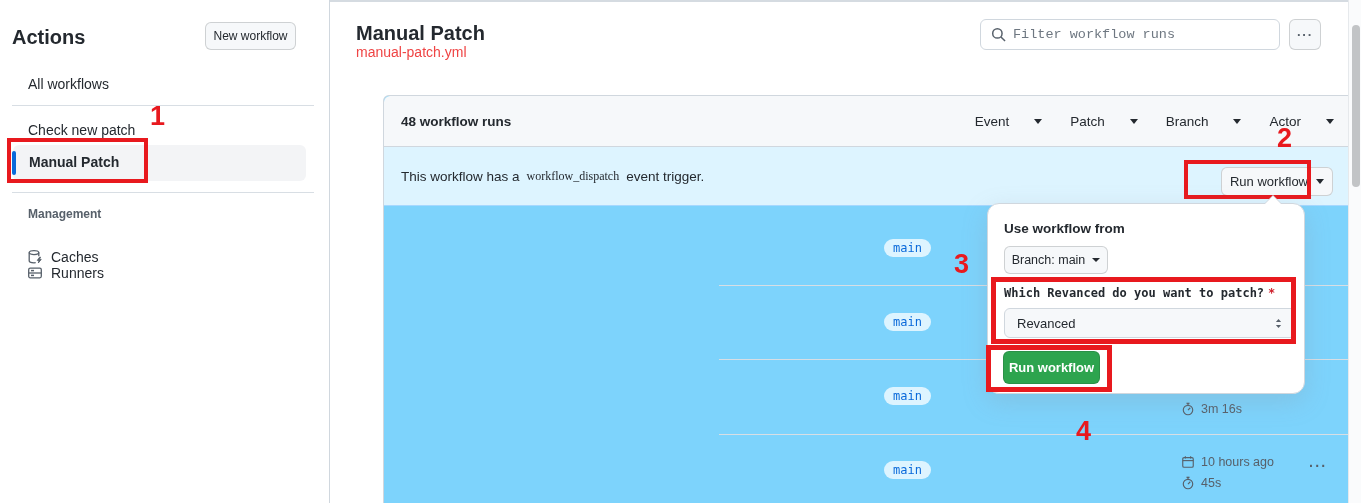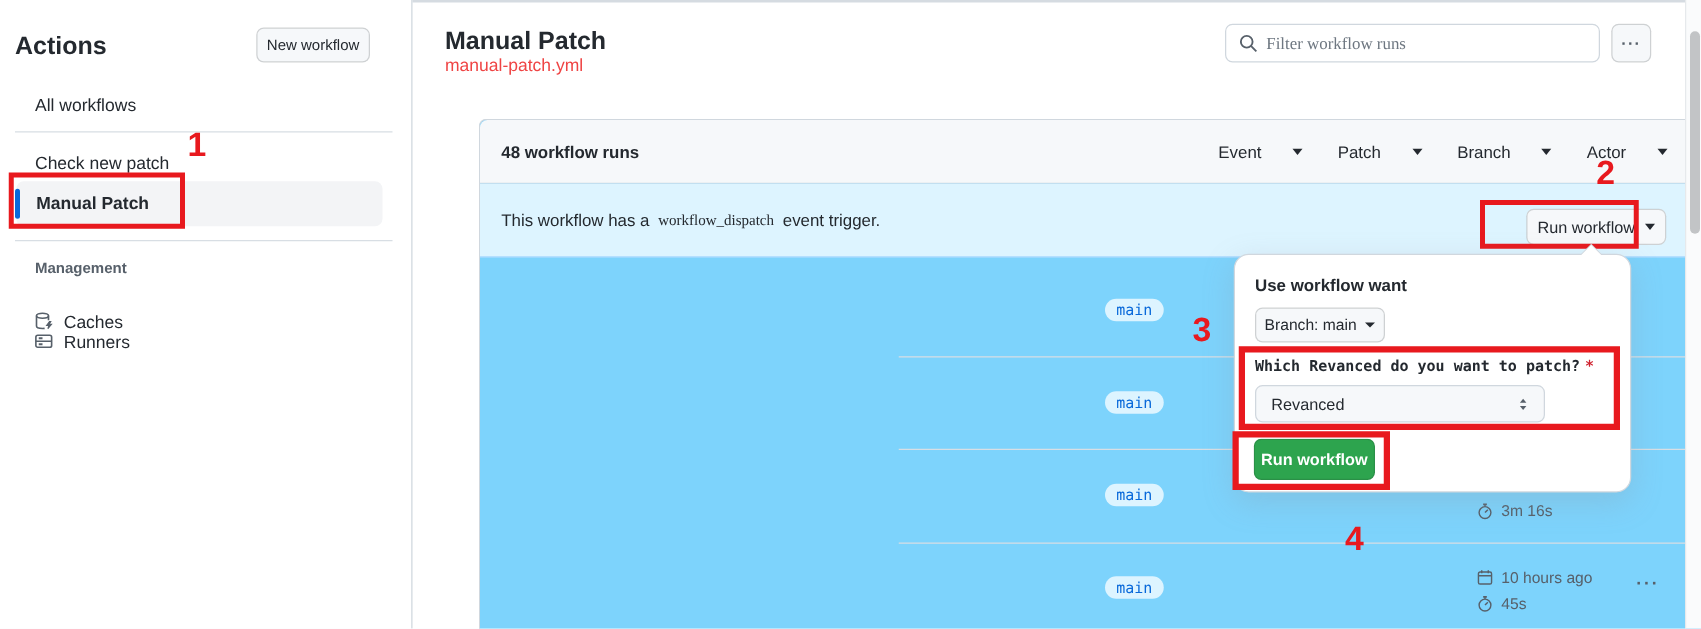--- a/index.html
+++ b/index.html
@@ -27,21 +27,21 @@
   .sb-mgmt { position:absolute; left:28px; top:207px; font-size:12px; font-weight:700; color:#57606a; }
   .sb-iconitem { position:absolute; display:flex; align-items:center; gap:8px; font-size:14px; cursor:pointer; }
   .sb-caches { left:27px; top:222px;margin-top:27px; }
   .sb-runners { left:27px; top:265px; }
   .icon16 { width:16px; height:16px; display:inline-block; }
 
   
   .main-title { position:absolute; left:356px; top:22px; font-size:20px; font-weight:600; }
   .yml-link { position:absolute; left:356px; top:44px; font-size:14px; color:#ef4444; text-decoration:none; cursor:pointer; }
   .filter-box { position:absolute; left:980px; top:19px; width:300px; height:31px; border:1px solid #d0d7de; border-radius:6px; background:#fff; display:flex; align-items:center; padding:0 10px; gap:7px; }
-  .filter-box input { border:none; outline:none; flex:1; font-size:13.5px; color:#3b82f6; font-family:Liberation Serif, serif; background:transparent; }
+  .filter-box input { border:none; outline:none; flex:1; font-size:13.5px; color:#3b82f6; font-family:Liberation Mono, monospace; background:transparent; }
   .filter-box input::placeholder { color:#6e7781; }
   .top-more { position:absolute; left:1289px; top:19px; width:32px; height:31px; font-size:13px; font-weight:700; letter-spacing:1px; color:#57606a; }
 
   
   .card { position:absolute; left:355px; top:95px; width:990px; height:409px; border:1px solid #d0d7de; border-bottom:none; border-radius:6px 6px 0 0; background:#7dd3fc;margin-left:28px; }
   .card-header { position:absolute; left:0; top:0; width:100%; height:51px; background:#f6f8fa; border-bottom:1px solid #d0d7de; border-radius:6px 6px 0 0; display:flex; align-items:center; justify-content:space-between; padding:0 38px 0 17px; }
   .count { font-size:13.5px; font-weight:700; }
   .filters { display:flex; gap:28px; }
   .filter-dd { font-size:13.5px; color:#24292f; display:flex; align-items:center; cursor:pointer;gap:19px; }
   .caret { display:inline-block; width:0; height:0; border-left:4px solid transparent; border-right:4px solid transparent; border-top:5px solid currentColor; margin-left:6px; }
@@ -60,21 +60,21 @@
 
   
   .popup { position:absolute; left:987px; top:203px; width:318px; height:191px; background:#fff; border:1px solid #d0d7de; border-radius:12px; box-shadow:0 8px 24px rgba(140,149,159,0.25); z-index:30; }
   .popup::before { content:""; position:absolute; left:276px; top:-9px; border-left:9px solid transparent; border-right:9px solid transparent; border-bottom:9px solid #d0d7de; }
   .popup::after { content:""; position:absolute; left:277px; top:-8px; border-left:8px solid transparent; border-right:8px solid transparent; border-bottom:8px solid #fff; }
   .popup-title { position:absolute; left:16px; top:17px; font-size:13.5px; font-weight:700; }
   .branch-select { position:absolute; left:16px; top:42px; width:104px; height:28px; font-size:12.5px; }
   .branch-select .caret { margin-left:7px; border-top-width:4px; }
   .input-label { position:absolute; left:16px; top:82px; font-family:"DejaVu Sans Mono", monospace; font-size:12px; font-weight:700; white-space:nowrap; }
   .req { color:#cf222e; margin-left:4px; }
-  .input-select { position:absolute; left:16px; top:104px; width:232px; height:30px; background:#f6f8fa; border:1px solid #d0d7de; border-radius:6px; display:flex; align-items:center; justify-content:space-between; padding:0 10px 0 12px; font-size:13px; cursor:pointer; }
+  .input-select { position:absolute; left:16px; top:104px; width:292px; height:30px; background:#f6f8fa; border:1px solid #d0d7de; border-radius:6px; display:flex; align-items:center; justify-content:space-between; padding:0 10px 0 12px; font-size:13px; cursor:pointer; }
   .btn-green { position:absolute; left:15px; top:147px; width:97px; height:33px; background:#2da44e; border:1px solid rgba(27,31,36,0.15); border-radius:6px; color:#fff; font-size:13px; font-weight:700; display:flex; align-items:center; justify-content:center; cursor:pointer; }
 
   
   .red-box { position:absolute; border:4px solid #e8191e; z-index:20; pointer-events:none; }
   .rb1 { left:7px; top:138px; width:141px; height:45px; }
   .rb2 { left:1184px; top:160px; width:127px; height:39px; }
   .rb3 { left:991px; top:277px; width:305px; height:67px; border-width:5px; z-index:40; }
   .rb4 { left:986px; top:345px; width:126px; height:47px; border-width:5px; z-index:40; }
   .red-num { position:absolute; color:#e8191e; font-size:27px; font-weight:700; z-index:40; pointer-events:none; }
   .rn1 { left:150px; top:101px; } .rn2 { left:1277px; top:123px; } .rn3 { left:954px; top:249px; } .rn4 { left:1076px; top:416px; }
@@ -214,21 +214,21 @@
               <line x1="8" y1="1.6" x2="8" y2="3.6"></line>
             </svg>
         </span>
         <span>45s</span>
       </span>
       <span class="row-more">···</span>
     </div>
   </div>
 
   <div class="popup">
-    <div class="popup-title">Use workflow want</div>
+    <div class="popup-title">Use workflow from</div>
     <button class="btn-default branch-select">
         <span>Branch: main</span>
         <i class="caret"></i>
       </button>
     <div class="input-label">
       <span>Which Revanced do you want to patch?</span><span class="req">*</span>
     </div>
     <div class="input-select">
       <span>Revanced</span>
       <span class="icon16" style="width:13px;height:13px;">

